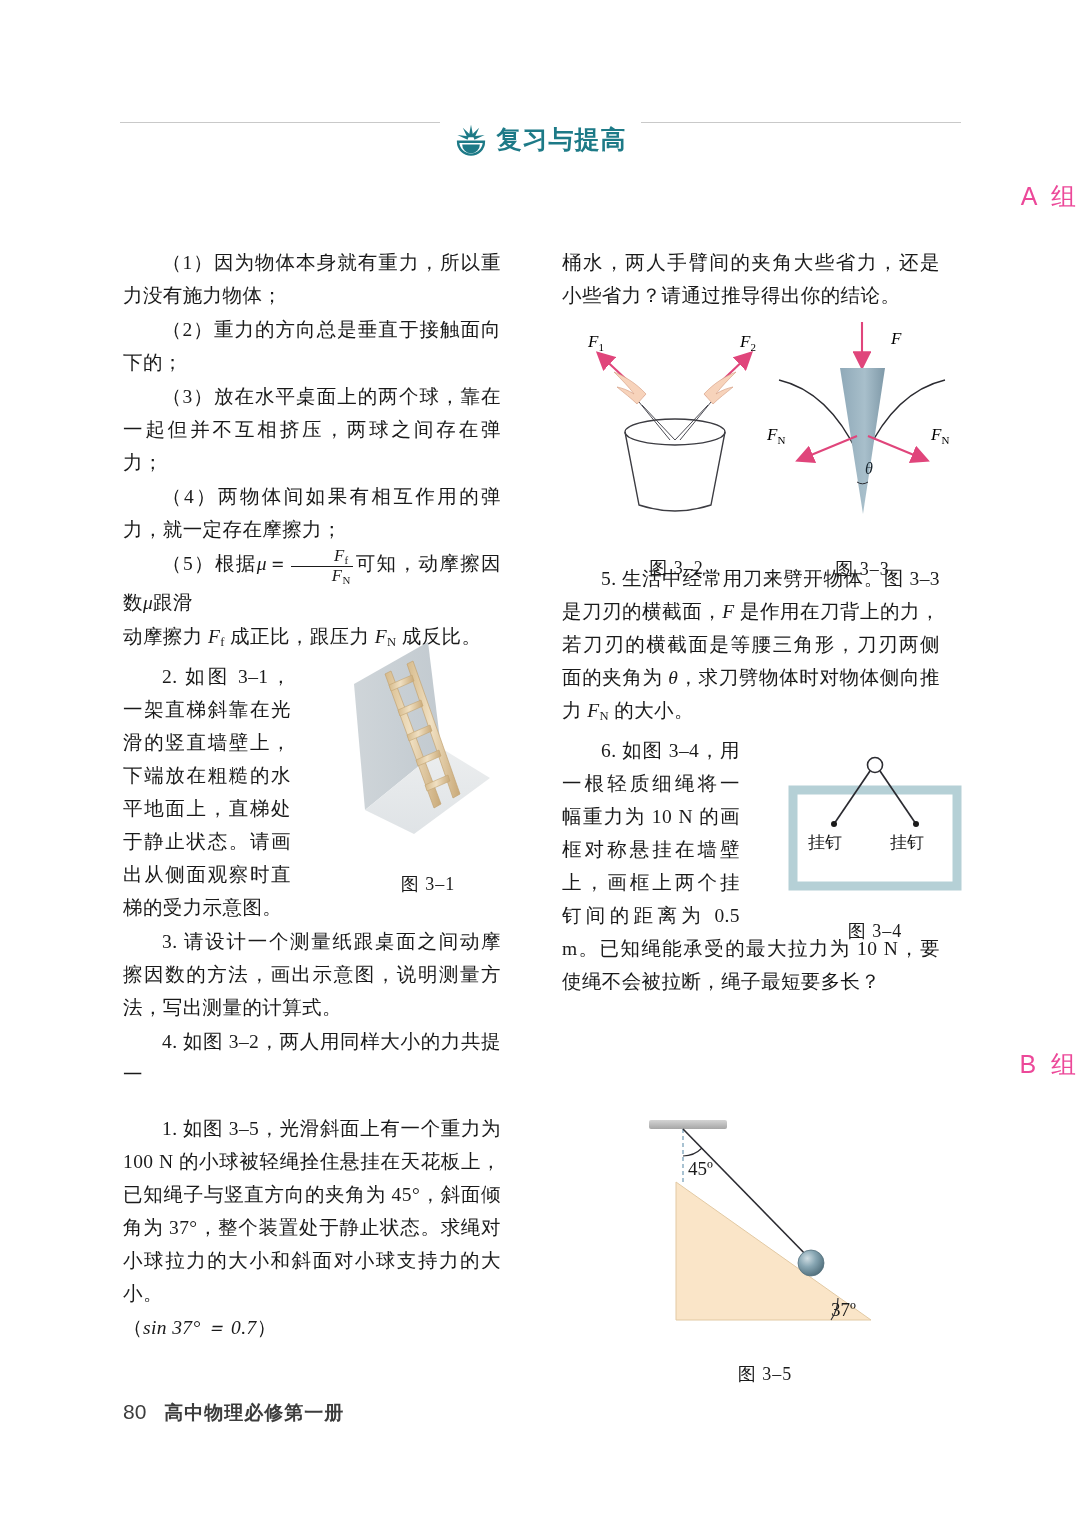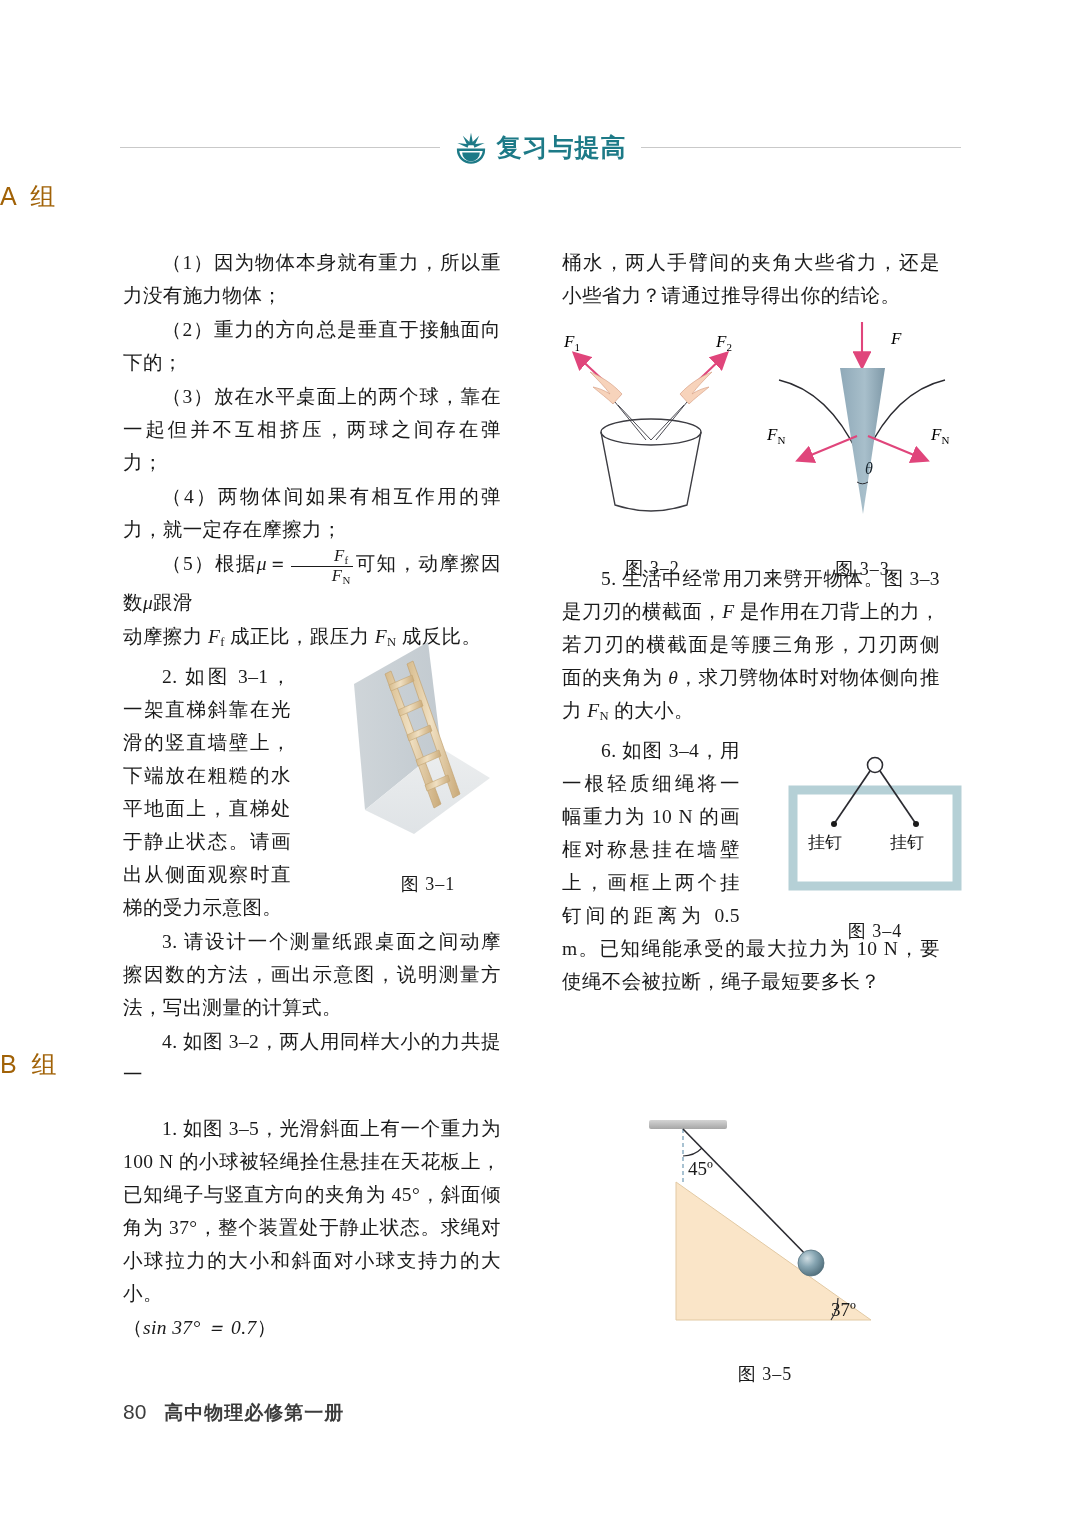--- a/index.html
+++ b/index.html
@@ -10,37 +10,37 @@
     font-family:"Liberation Serif","DejaVu Serif",serif;
     color:#1a1a1a;
     position:relative;
     overflow:hidden;
   }
   .page{position:relative;width:1080px;height:1515px;}
 
   
   .header{
     position:absolute;left:0;right:0;top:122px;height:50px;
-    display:flex;align-items:center;justify-content:center;
+    display:flex;align-items:flex-start;justify-content:center;
   }
   .rule{height:1px;background:#c9c9c9;flex:0 0 auto;}
   .rule.left{width:320px;margin-right:14px;}
   .rule.right{width:320px;margin-left:14px;}
   .brand{display:flex;align-items:center;gap:9px;}
   .brand-title{
     font-family:"Liberation Sans","DejaVu Sans",sans-serif;
     font-size:25px;font-weight:700;color:#1d7a87;letter-spacing:1px;
   }
   .logo{width:34px;height:34px;position:relative;display:block;}
 
   
   .group-title{
-    position:absolute;left:0;right:0;text-align:left;
+    position:absolute;left:0;right:0;text-align:right;
     font-family:"Liberation Sans","DejaVu Sans",sans-serif;
-    font-size:25px;color:#a16207;letter-spacing:4px;font-weight:400;
+    font-size:25px;color:#ec4899;letter-spacing:4px;font-weight:400;
   }
   #grpA{top:180px;}
   #grpB{top:1048px;}
 
   
   .col{position:absolute;width:378px;}
   .col-left{left:123px;}
   .col-right{left:562px;}
   #colA-left{top:246px;}
   #colA-right{top:246px;}
@@ -74,21 +74,21 @@
   
   .cap{
     text-align:center;font-size:18px;
     font-family:"Liberation Serif","DejaVu Serif",serif;
     color:#1a1a1a;letter-spacing:1px;margin-top:15px;
   }
 
   
   .figbox{position:absolute;}
   #fig31{left:328px;top:628px;width:200px;}
-  #fig32{left:560px;top:332px;width:185px;}
+  #fig32{left:584px;top:332px;width:185px;}
   #fig33{left:765px;top:318px;width:195px;}
   #fig34{left:786px;top:752px;width:178px;}
   #fig35{left:625px;top:1108px;width:280px;}
 
   
   .footer{
     position:absolute;left:123px;top:1400px;
     display:flex;align-items:baseline;gap:18px;
     font-family:"Liberation Sans","DejaVu Sans",sans-serif;
     color:#3c3c3c;

